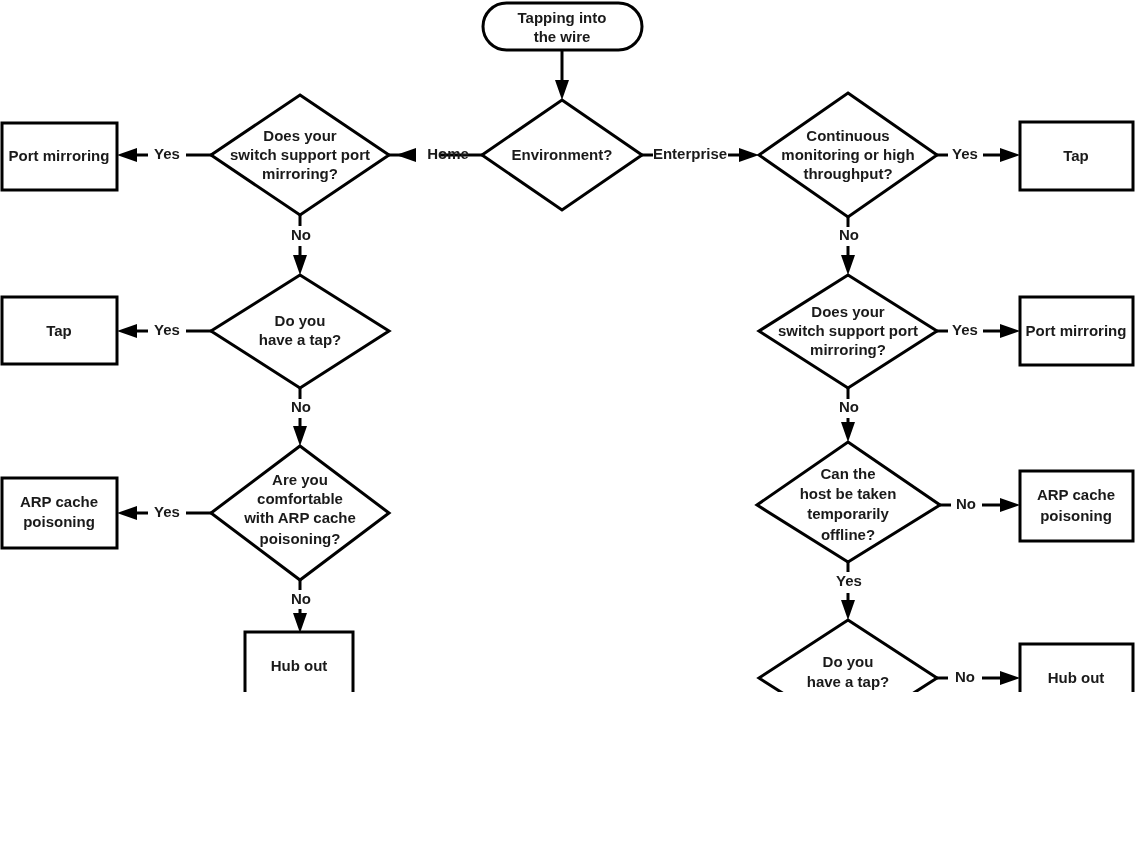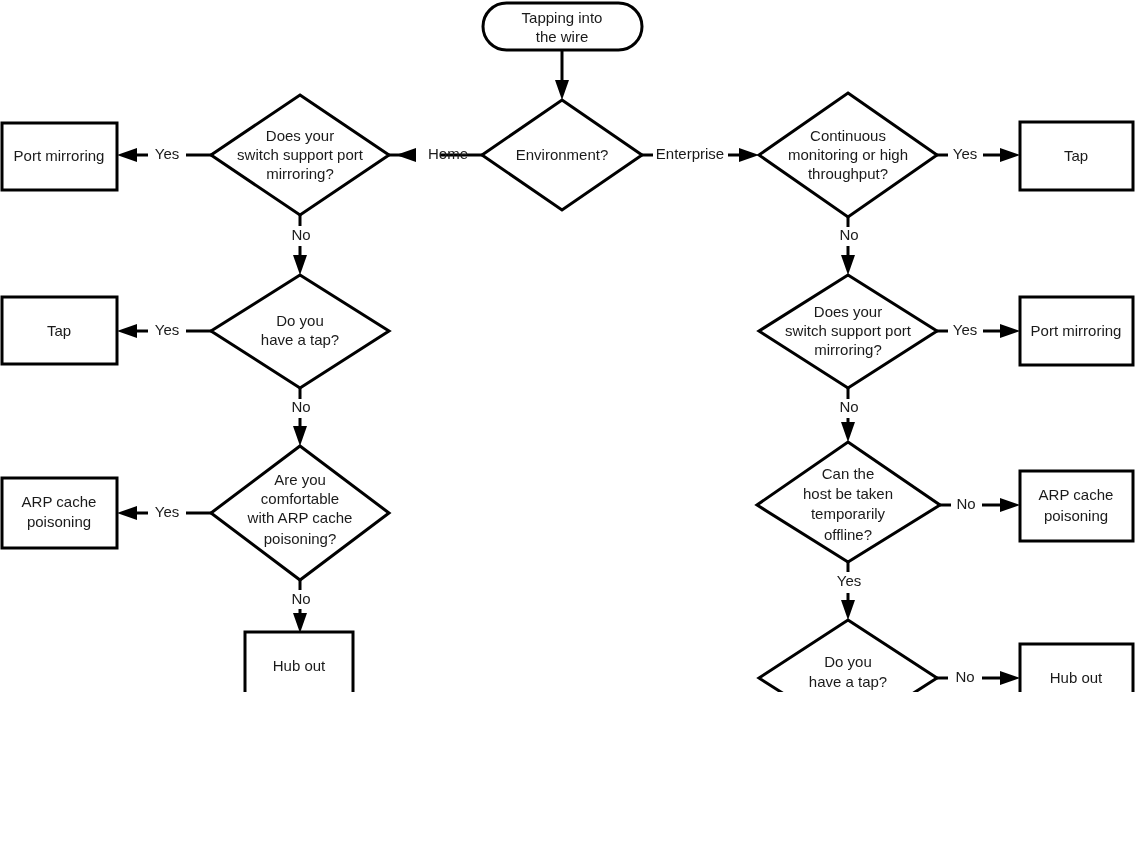--- a/index.html
+++ b/index.html
@@ -6,20 +6,21 @@
     margin: 0;
     padding: 0;
     background: #ffffff;
   }
   #canvas {
     position: relative;
     width: 1136px;
     height: 692px;
     background: #ffffff;
     font-family: "Liberation Sans", sans-serif;
+    font-weight: bold;
   }
   svg#flow {
     position: absolute;
     top: 0; left: 0;
     width: 1136px;
     height: 856px;
     display: block;
   }
   .shape-stroke {
     fill: #ffffff;

